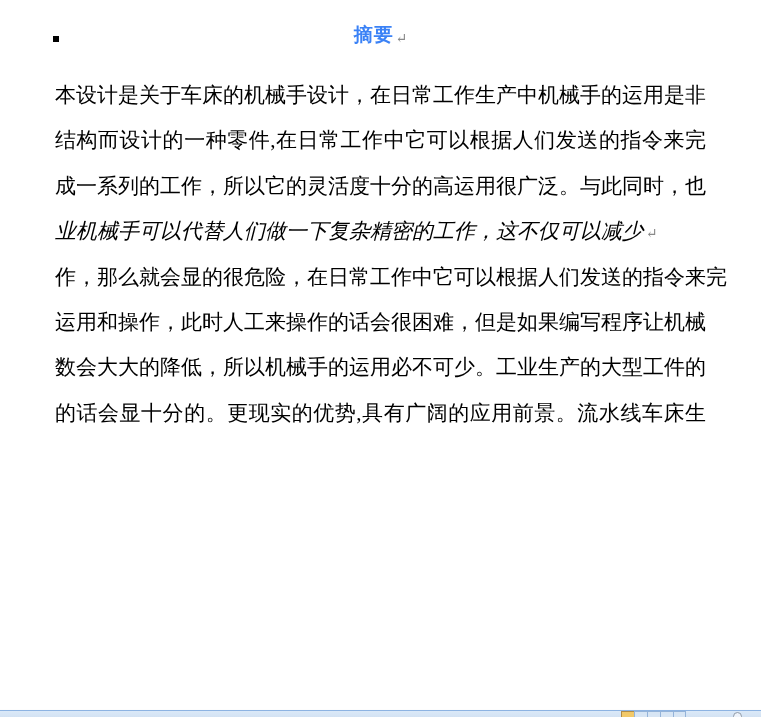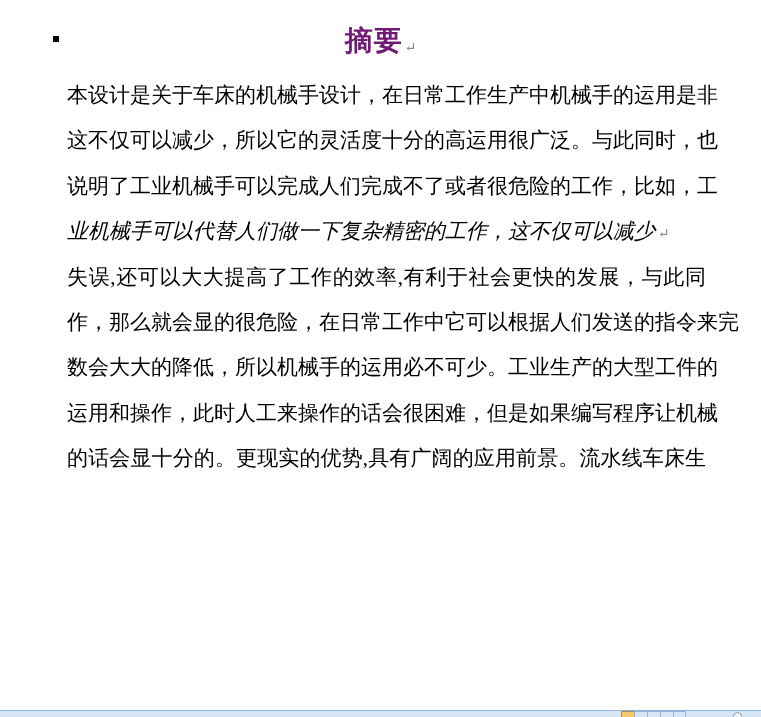--- a/index.html
+++ b/index.html
@@ -26,23 +26,23 @@
   
   .doc-title-row {
     position: absolute;
     left: 55px;
     top: 22px;
     width: 651px;
     text-align: center;
     white-space: nowrap;
   }
   .doc-title {
-    font-size: 28px;
+    font-size: 19px;
     font-weight: bold;
-    color: #701a75;
+    color: #3b82f6;
     letter-spacing: 1px;
   }
   .pilcrow-mark {
     font-size: 14px;
     color: #8a8a8a;
     margin-left: 2px;
     vertical-align: -2px;
     font-weight: normal;
   }
   
@@ -54,21 +54,20 @@
     color: #000000;
   }
   .line {
     height: 45.4px;
     line-height: 45.4px;
     font-size: 21px;
     white-space: nowrap;
     text-align: justify;
     text-align-last: justify;
     overflow: visible;
-    margin-left: 12px;
   }
   .line.soft-break {
     text-align-last: left;
     white-space: nowrap;
     font-style: italic;
   }
   .break-mark {
     font-size: 14px;
     color: #8a8a8a;
     margin-left: 3px;
@@ -120,27 +119,26 @@
 <div class="page">
 
   <div class="anchor-square"></div>
 
   <div class="doc-title-row">
     <span class="doc-title">摘要</span><span class="pilcrow-mark">↵</span>
   </div>
 
   <div class="body-text">
     <div class="line"><span>本设计是关于车床的机械手设计，在日常工作生产中机械手的运用是非</span></div>
-    <div class="line"><span>这不仅可以减少，所以它的灵活度十分的高运用很广泛。与此同时，也</span></div>
-    <div class="line"><span>说明了工业机械手可以完成人们完成不了或者很危险的工作，比如，工</span></div>
+    <div class="line"><span>结构而设计的一种零件,在日常工作中它可以根据人们发送的指令来完</span></div>
+    <div class="line"><span>成一系列的工作，所以它的灵活度十分的高运用很广泛。与此同时，也</span></div>
     <div class="line soft-break"><span>业机械手可以代替人们做一下复杂精密的工作，这不仅可以减少</span><span class="break-mark">↵</span></div>
-    <div class="line"><span>失误,还可以大大提高了工作的效率,有利于社会更快的发展，与此同</span></div>
     <div class="line"><span>作，那么就会显的很危险，在日常工作中它可以根据人们发送的指令来完</span></div>
+    <div class="line"><span>运用和操作，此时人工来操作的话会很困难，但是如果编写程序让机械</span></div>
     <div class="line"><span>数会大大的降低，所以机械手的运用必不可少。工业生产的大型工件的</span></div>
-    <div class="line"><span>运用和操作，此时人工来操作的话会很困难，但是如果编写程序让机械</span></div>
     <div class="line"><span>的话会显十分的。更现实的优势,具有广阔的应用前景。流水线车床生</span></div>
   </div>
 
   <div class="status-bar">
     <div class="view-buttons">
       <div class="view-btn active" title=""></div>
       <div class="view-btn"></div>
       <div class="view-btn"></div>
       <div class="view-btn"></div>
       <div class="view-btn"></div>

